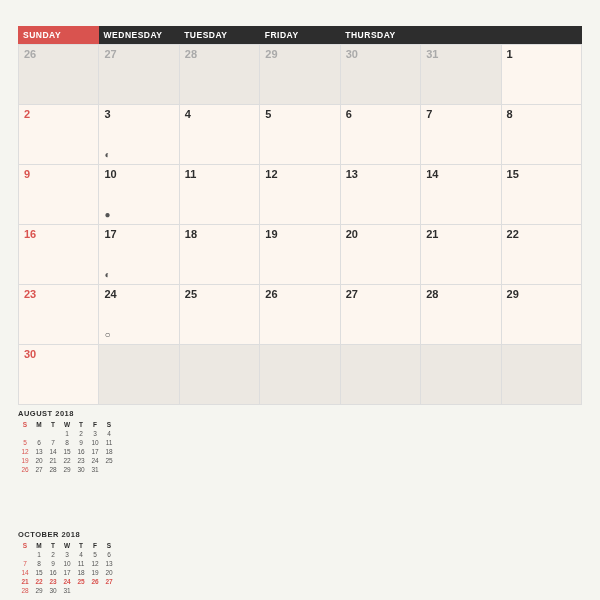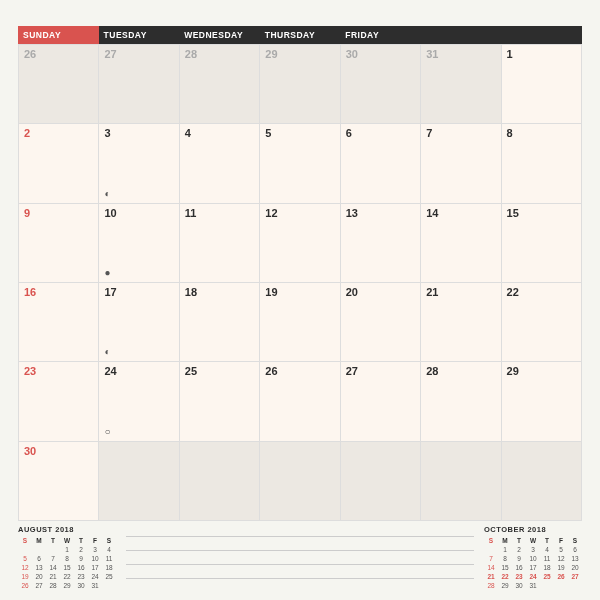--- a/index.html
+++ b/index.html
@@ -89,20 +89,21 @@
       bottom: 4px;
       left: 5px;
       font-size: 10px;
       color: #555;
     }
     .bottom-section {
       display: flex;
       justify-content: space-between;
       align-items: flex-start;
       margin-top: 4px;
+      flex-direction: column;
     }
     .mini-calendar {
       font-size: 7px;
       color: #444;
     }
     .mini-cal-title {
       font-size: 7.5px;
       font-weight: 700;
       color: #2d2d2d;
       margin-bottom: 2px;
@@ -147,24 +148,24 @@
 <body>
 
 <div class="calendar-wrapper">
   <div class="header-row">
     <div class="month-title"></div>
     <div class="year-title"></div>
   </div>
 
   <div class="day-headers">
     <div class="day-header sunday">SUNDAY</div>
+    <div class="day-header">WEDNESDAY</div>
     <div class="day-header">TUESDAY</div>
-    <div class="day-header">WEDNESDAY</div>
+    <div class="day-header">FRIDAY</div>
     <div class="day-header">THURSDAY</div>
-    <div class="day-header">FRIDAY</div>
   </div>
 
   <div class="calendar-grid" id="cal-grid">
   <div class="cal-cell prev-month">
         <div class="day-number prev-month-num">26</div>
       </div>
       <div class="cal-cell prev-month">
         <div class="day-number prev-month-num">27</div>
       </div>
       <div class="cal-cell prev-month">

